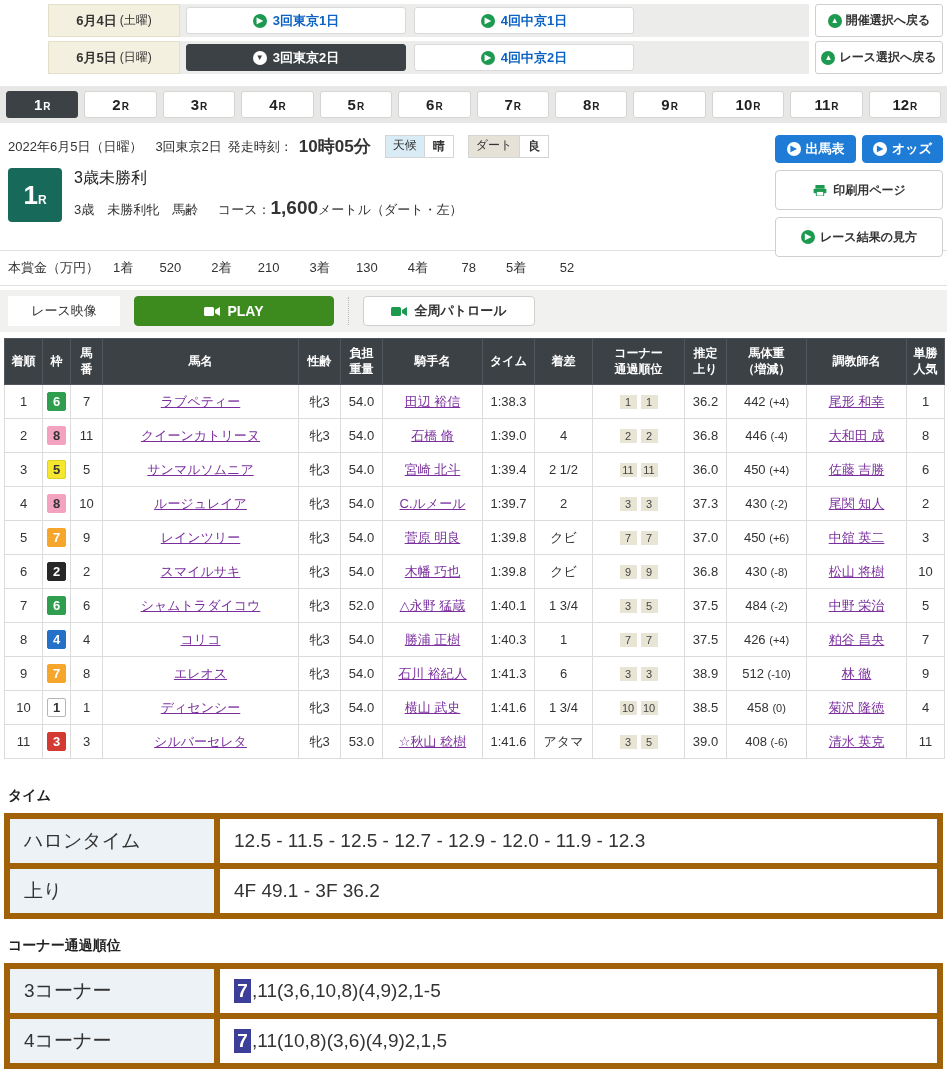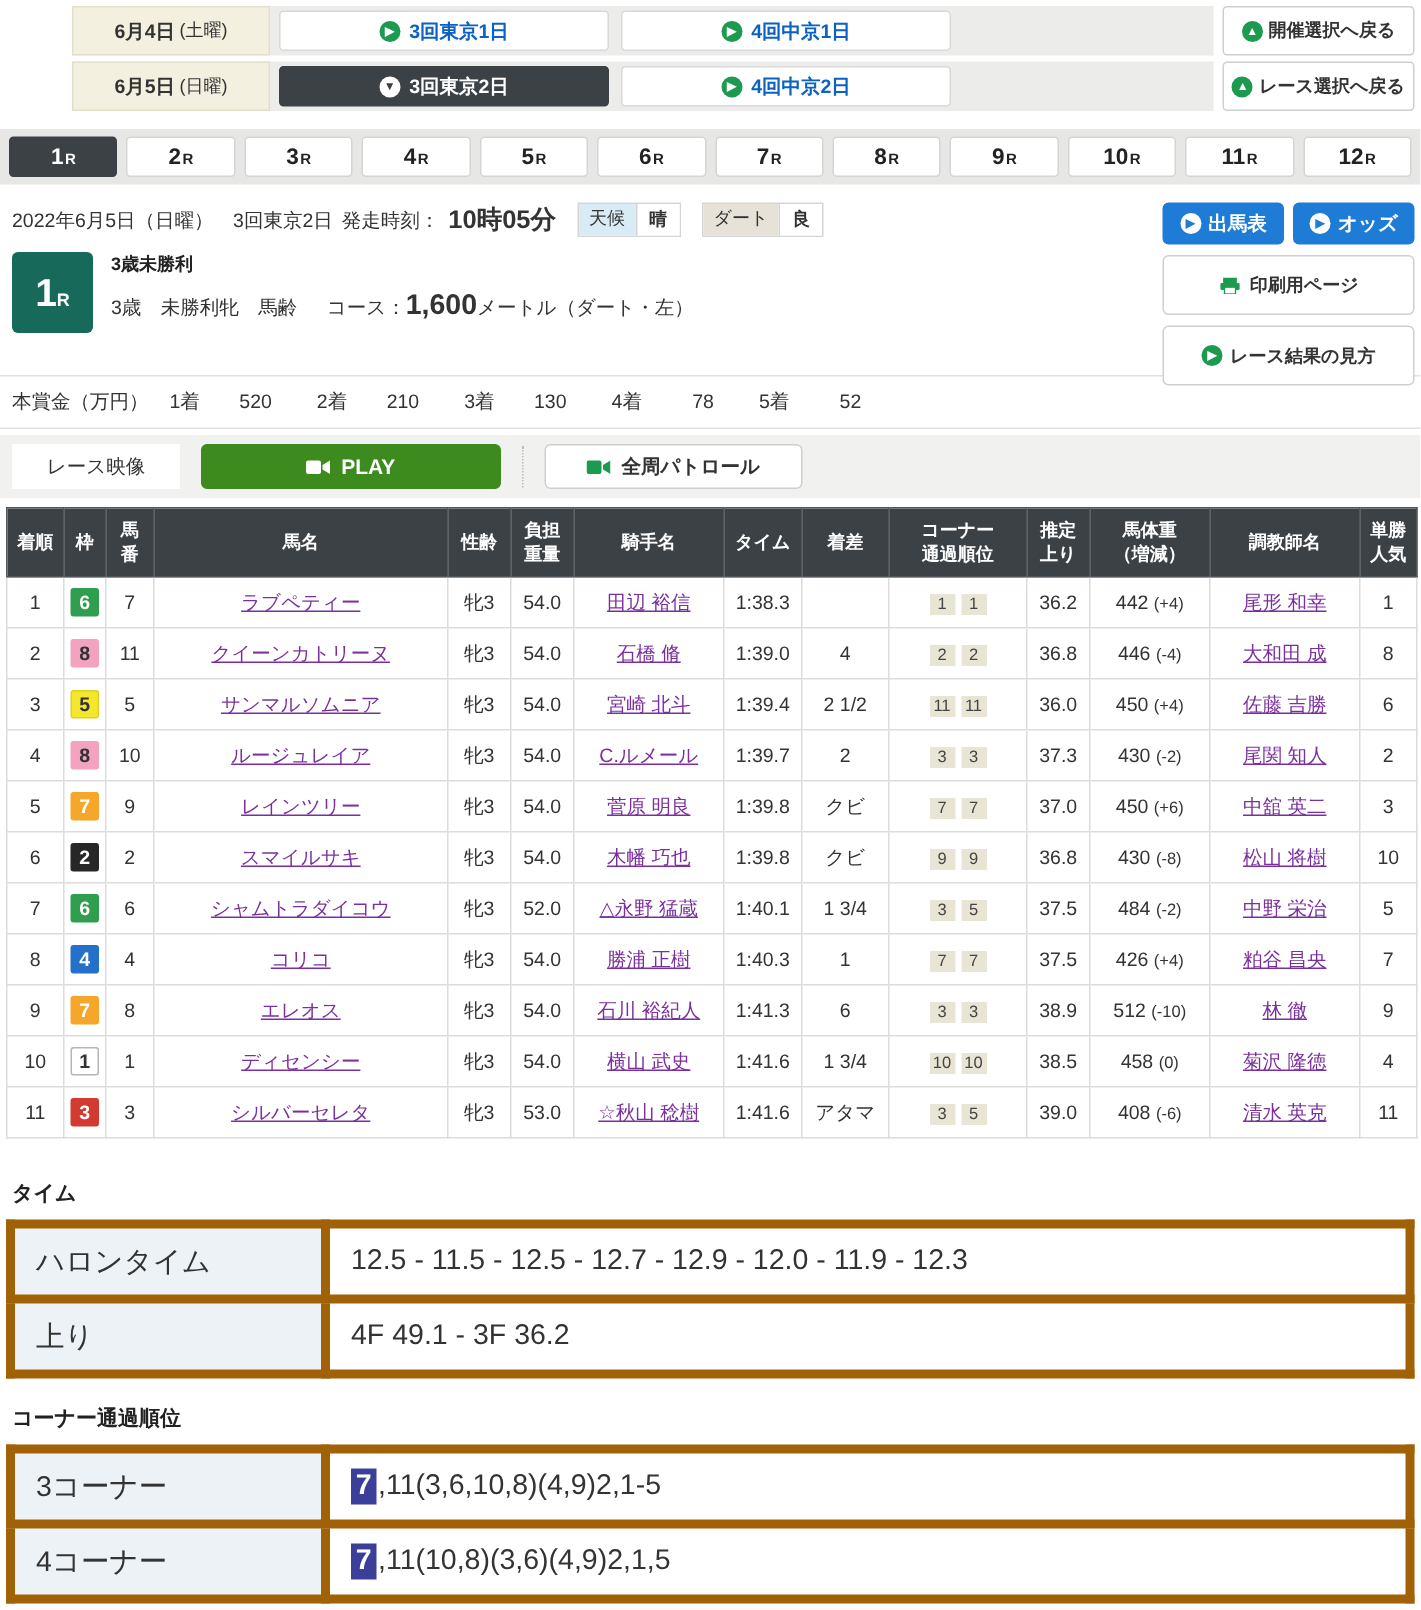--- a/index.html
+++ b/index.html
@@ -60,21 +60,21 @@
   .bk-weather { background: #D9ECF6; }
   .bk-track { background: #E6E2D8; }
 
   .title-row { display: flex; gap: 12px; margin-top: 10px; align-items: flex-start; }
   .race-badge {
     width: 54px; height: 54px; background: #17695A; border-radius: 4px; color: #fff;
     display: flex; align-items: center; justify-content: center;
     font-size: 26px; font-weight: bold; flex: none;
   }
   .race-badge .rsub { font-size: 12px; margin-top: 10px; }
-  .race-title { font-size: 12px; font-weight: bold; color: #222; }
+  .race-title { font-size: 16px; font-weight: normal; color: #222; }
   .race-cond { margin-top: 8px; font-size: 13px; color: #333; }
   .race-cond .course-val { font-size: 19px; font-weight: bold; }
 
   .header-actions { position: absolute; top: 12px; right: 4px; width: 168px; display: flex; flex-direction: column; gap: 7px; }
   .blue-row { display: flex; gap: 6px; }
   .blue-btn {
     flex: 1; height: 28px; background: #1E7CD7; border: 1px solid #1E7CD7; border-radius: 4px;
     color: #fff; font-weight: bold; font-size: 13px; cursor: pointer;
     display: flex; align-items: center; justify-content: center; gap: 5px;
   }

